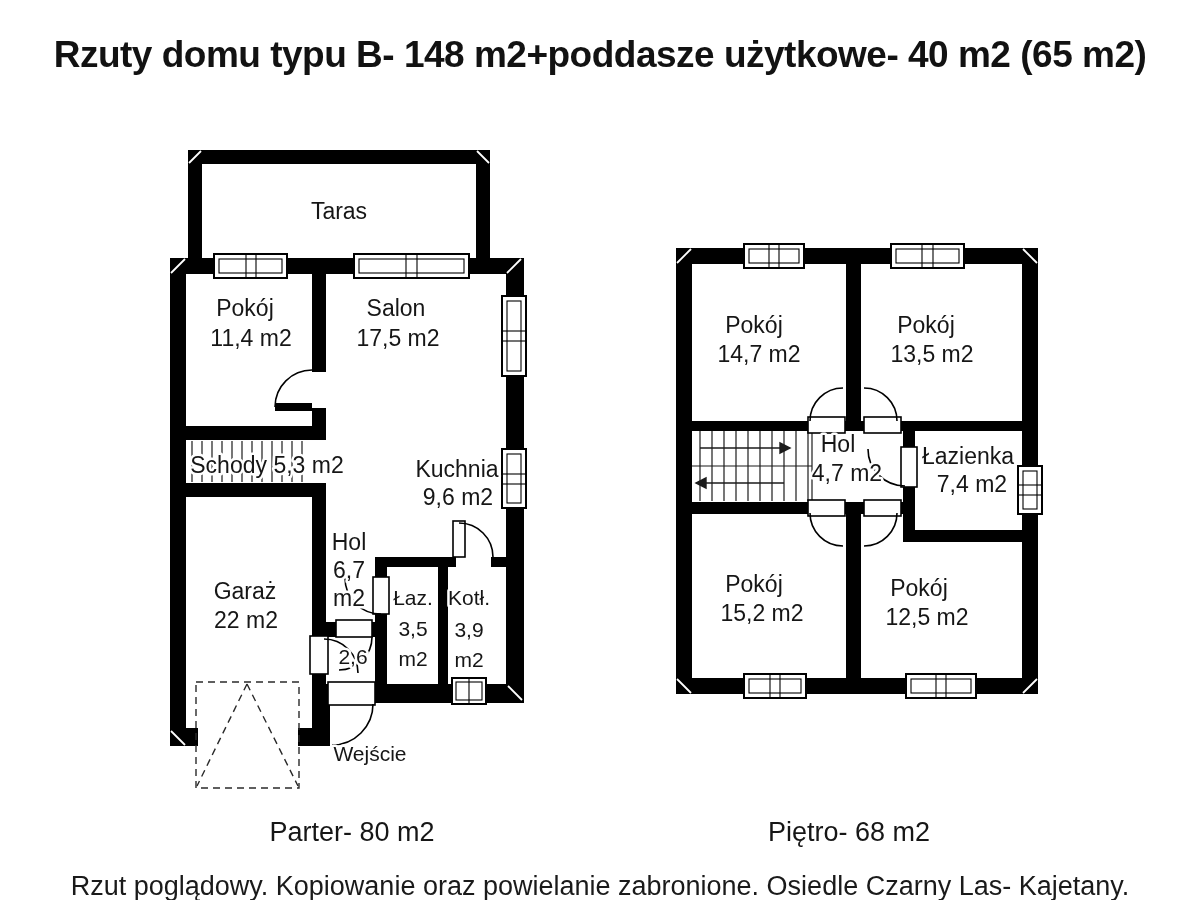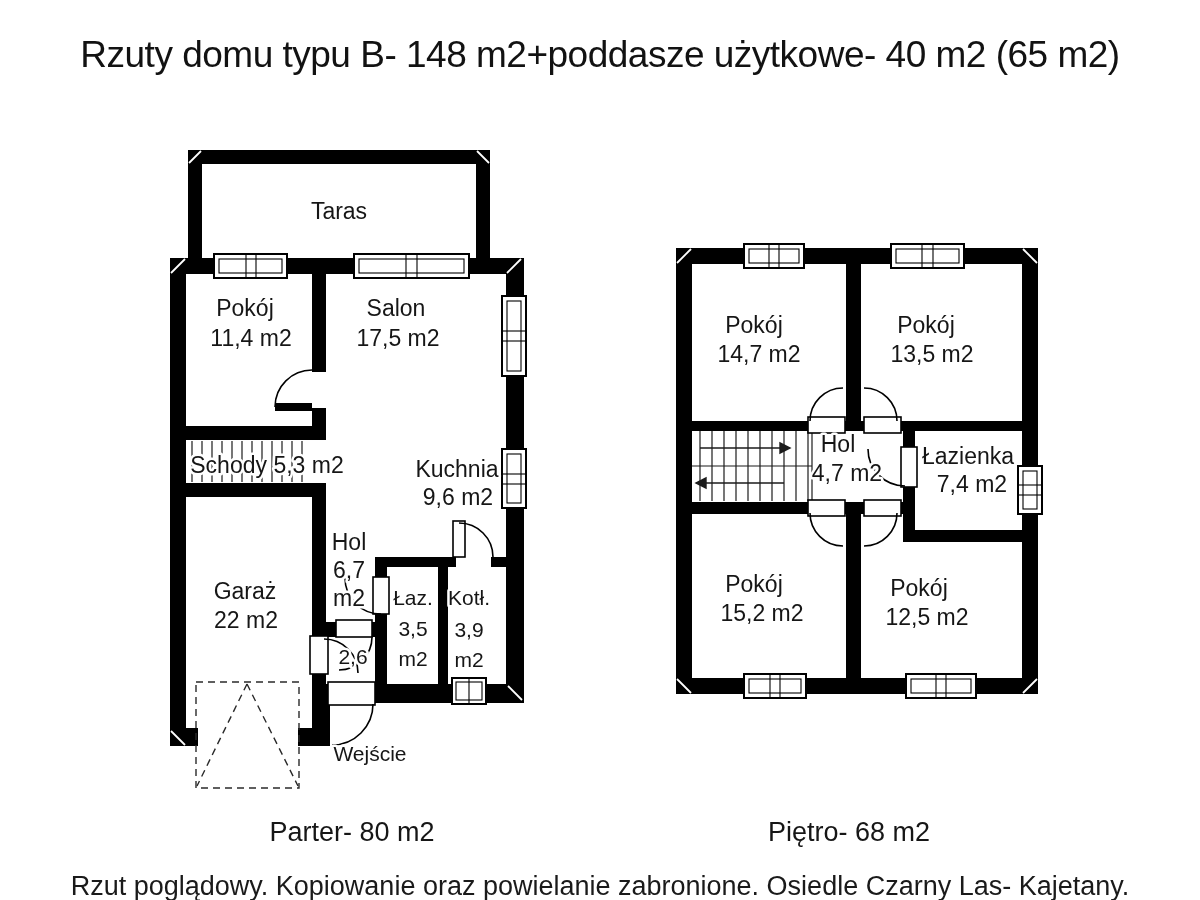--- a/index.html
+++ b/index.html
@@ -1,19 +1,19 @@
 <!DOCTYPE html>
 <html><head>
 <meta charset="utf-8">
 <style>
   html,body{margin:0;padding:0;}
   body{width:1200px;height:900px;background:#ffffff;position:relative;overflow:hidden;
        font-family:"Liberation Sans",sans-serif;color:#141414;}
   .page-title{position:absolute;top:34px;left:0;width:1200px;text-align:center;
-       font-size:37px;font-weight:400;letter-spacing:-0.5px;color:#121212;white-space:nowrap;}
+       font-size:37px;font-weight:700;letter-spacing:-0.5px;color:#121212;white-space:nowrap;}
   .footer-note{position:absolute;top:871px;left:0;width:1200px;text-align:center;
        font-size:27px;color:#1a1a1a;}
   svg{position:absolute;left:0;top:0;}
   .wall{fill:#000000;stroke:none;}
   .win-outer{fill:#ffffff;stroke:#000000;stroke-width:2px;}
   .win-inner{fill:none;stroke:#000000;stroke-width:1.1px;}
   .leaf{fill:#ffffff;stroke:#000000;stroke-width:1.6px;}
   .arc{fill:none;stroke:#000000;stroke-width:1.6px;}
   .tread{stroke:#1b1b1b;stroke-width:1.2px;}
   .dash{fill:none;stroke:#2a2a2a;stroke-width:1.4px;stroke-dasharray:7 5;}

